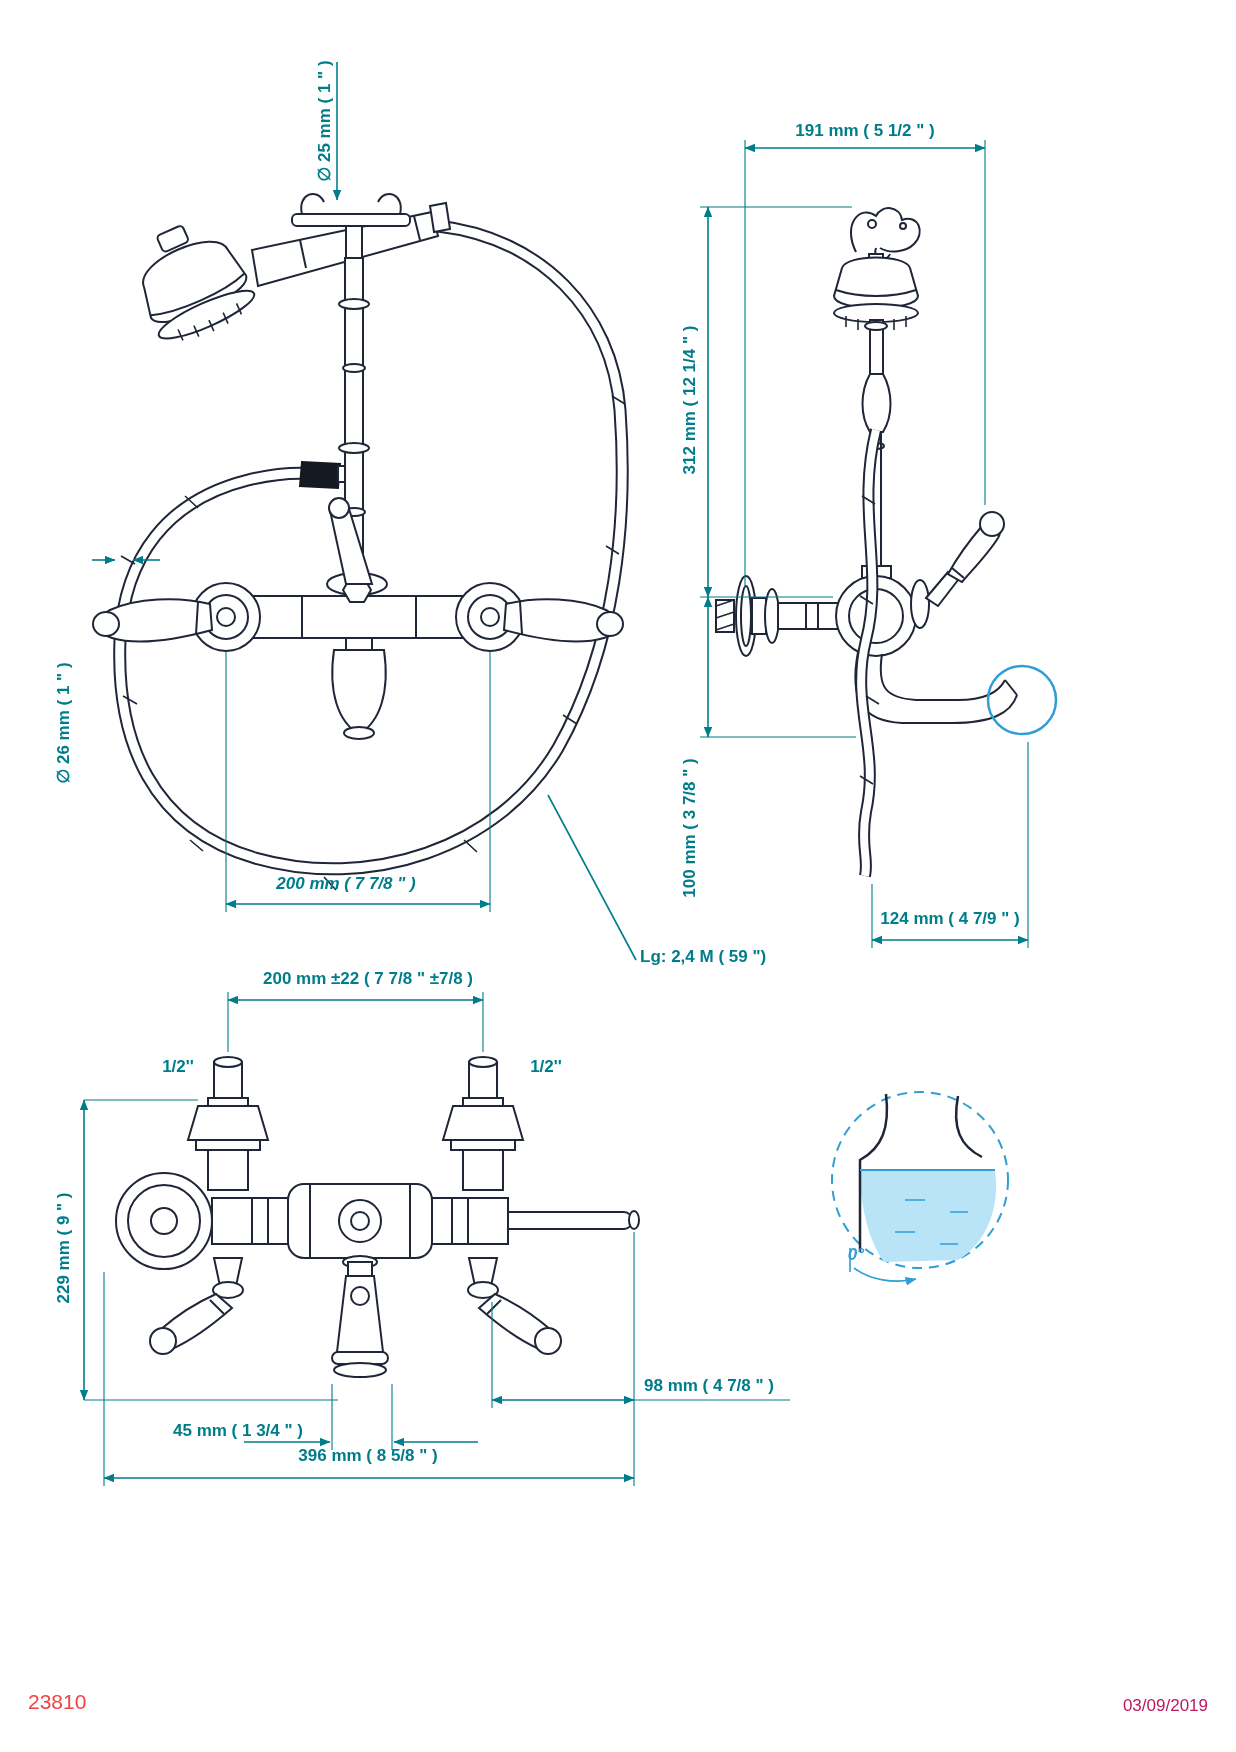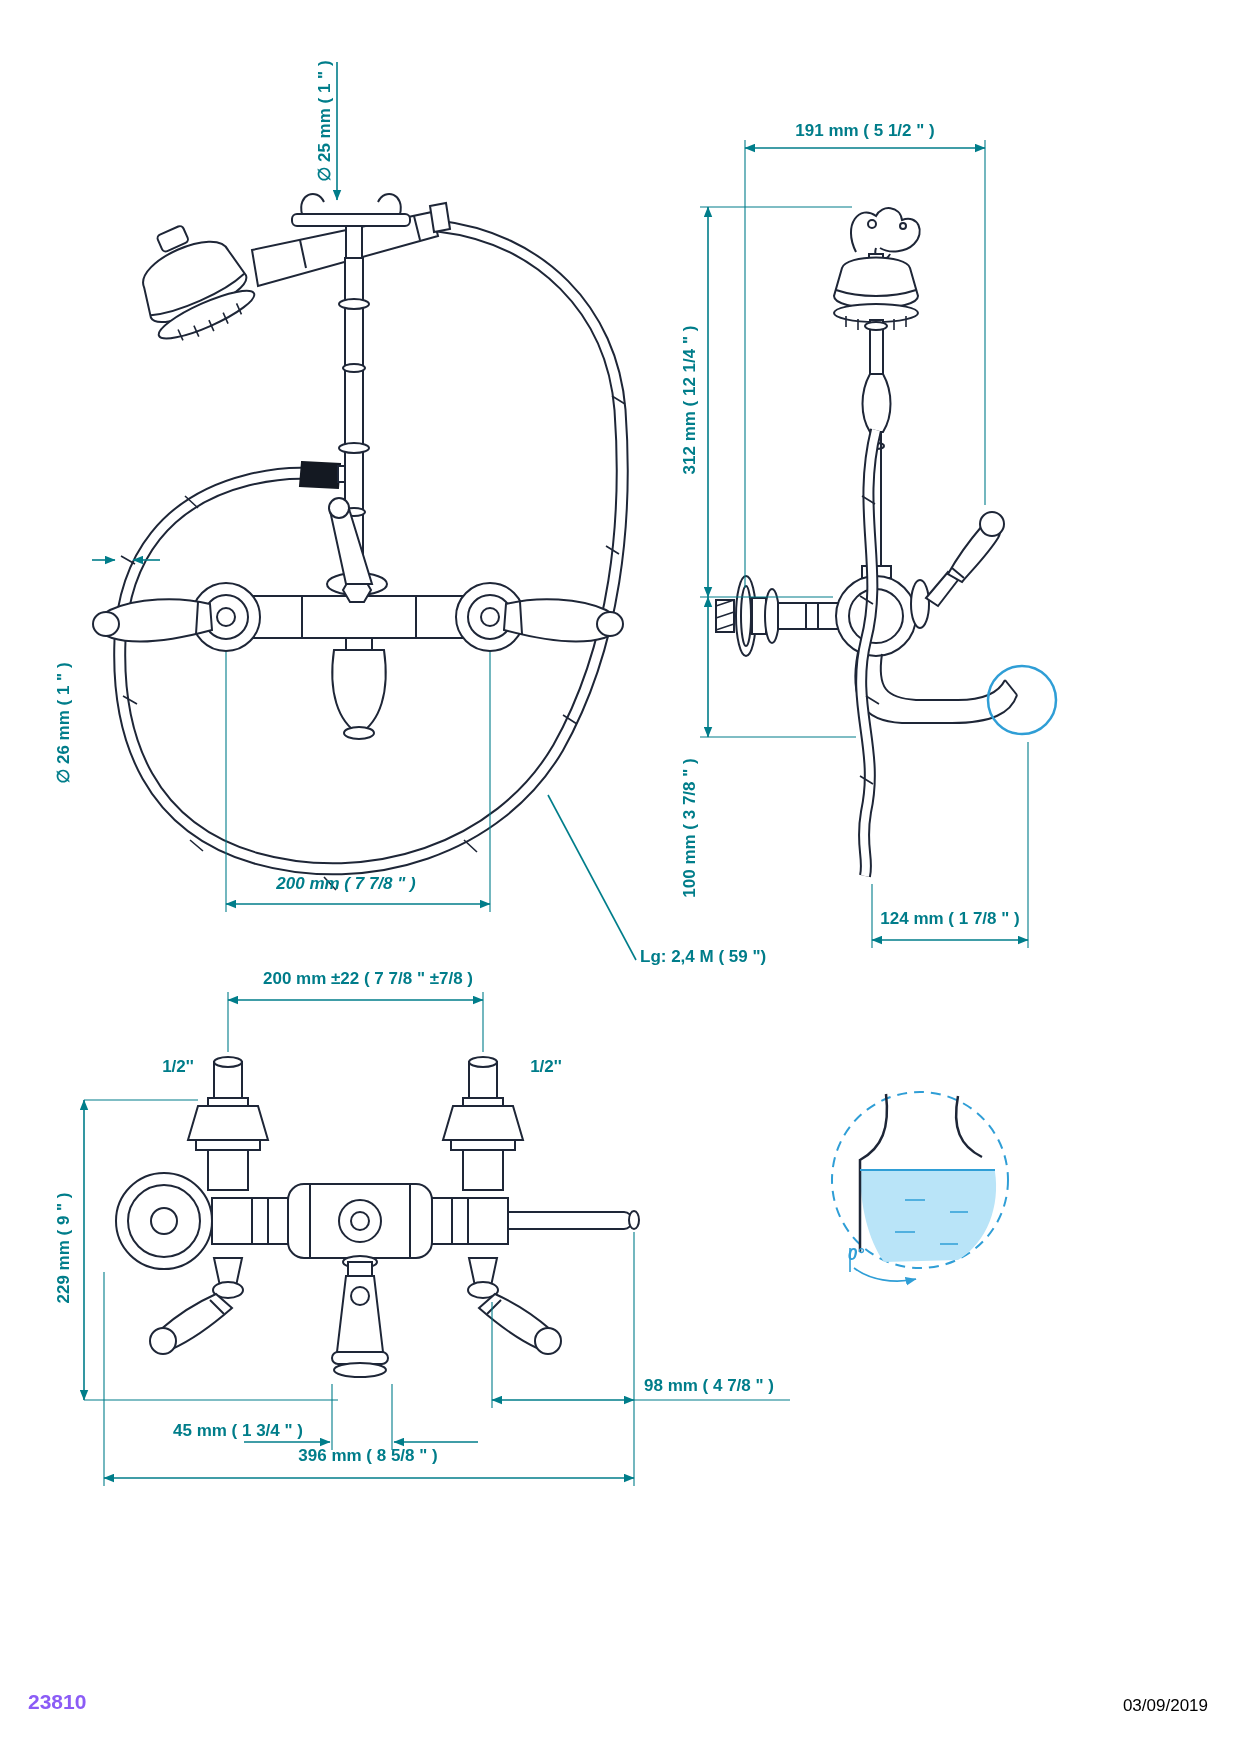--- a/index.html
+++ b/index.html
@@ -4,22 +4,22 @@
 <style>
   html,body{margin:0;padding:0;background:#fff;}
   .page{position:relative;width:1236px;height:1752px;background:#ffffff;overflow:hidden;
         font-family:"Liberation Sans",sans-serif;}
   svg{position:absolute;left:0;top:0;}
   .lbl{position:absolute;color:#007d8a;font-weight:bold;font-size:17px;line-height:22px;
        white-space:nowrap;text-align:center;}
   .lbl.v{transform:rotate(-90deg);}
   .lbl.left{text-align:left;}
   .lbl.blue{color:#2f9ed6;font-style:italic;}
-  .code{position:absolute;color:#8b5cf6;font-weight:bold;font-size:21px;white-space:nowrap;}
-  .date{position:absolute;color:#000000;font-weight:normal;font-size:17px;text-align:right;white-space:nowrap;}
+  .code{position:absolute;color:#ef4444;font-weight:normal;font-size:21px;white-space:nowrap;}
+  .date{position:absolute;color:#be185d;font-weight:normal;font-size:17px;text-align:right;white-space:nowrap;}
 </style>
 </head>
 <body>
 
 <div class="page">
 
 <svg width="1236" height="1752" viewBox="0 0 1236 1752">
   <defs>
     <marker id="at" viewBox="0 0 10 8" refX="9.5" refY="4" markerWidth="11" markerHeight="9" orient="auto-start-reverse" markerUnits="userSpaceOnUse">
       <path d="M0,0 L10,4 L0,8 Z" fill="#007d8a"></path>
@@ -231,21 +231,21 @@
   </g>
 </svg>
 
 <div class="lbl v" style="left:225px;top:110px;width:200px;">∅ 25 mm ( 1 " )</div>
 <div class="lbl v" style="left:-36px;top:712px;width:200px;">∅ 26 mm ( 1 " )</div>
 <div class="lbl" style="left:236px;top:873px;width:220px;font-style:italic;">200 mm ( 7 7/8 " )</div>
 
 <div class="lbl" style="left:755px;top:120px;width:220px;">191 mm ( 5 1/2 " )</div>
 <div class="lbl v" style="left:590px;top:389px;width:200px;">312 mm ( 12 1/4 " )</div>
 <div class="lbl v" style="left:590px;top:817px;width:200px;">100 mm ( 3 7/8 " )</div>
-<div class="lbl" style="left:840px;top:908px;width:220px;">124 mm ( 1 7/8 " )</div>
+<div class="lbl" style="left:840px;top:908px;width:220px;">124 mm ( 4 7/9 " )</div>
 
 <div class="lbl left" style="left:640px;top:946px;">Lg: 2,4 M ( 59 ")</div>
 
 <div class="lbl" style="left:228px;top:968px;width:280px;">200 mm ±22 ( 7 7/8 " ±7/8 )</div>
 <div class="lbl" style="left:148px;top:1056px;width:60px;">1/2''</div>
 <div class="lbl" style="left:516px;top:1056px;width:60px;">1/2''</div>
 <div class="lbl v" style="left:-36px;top:1237px;width:200px;">229 mm ( 9 " )</div>
 <div class="lbl left" style="left:644px;top:1375px;">98 mm ( 4 7/8 " )</div>
 <div class="lbl" style="left:138px;top:1420px;width:200px;">45 mm ( 1 3/4 " )</div>
 <div class="lbl" style="left:258px;top:1445px;width:220px;">396 mm ( 8 5/8 " )</div>

